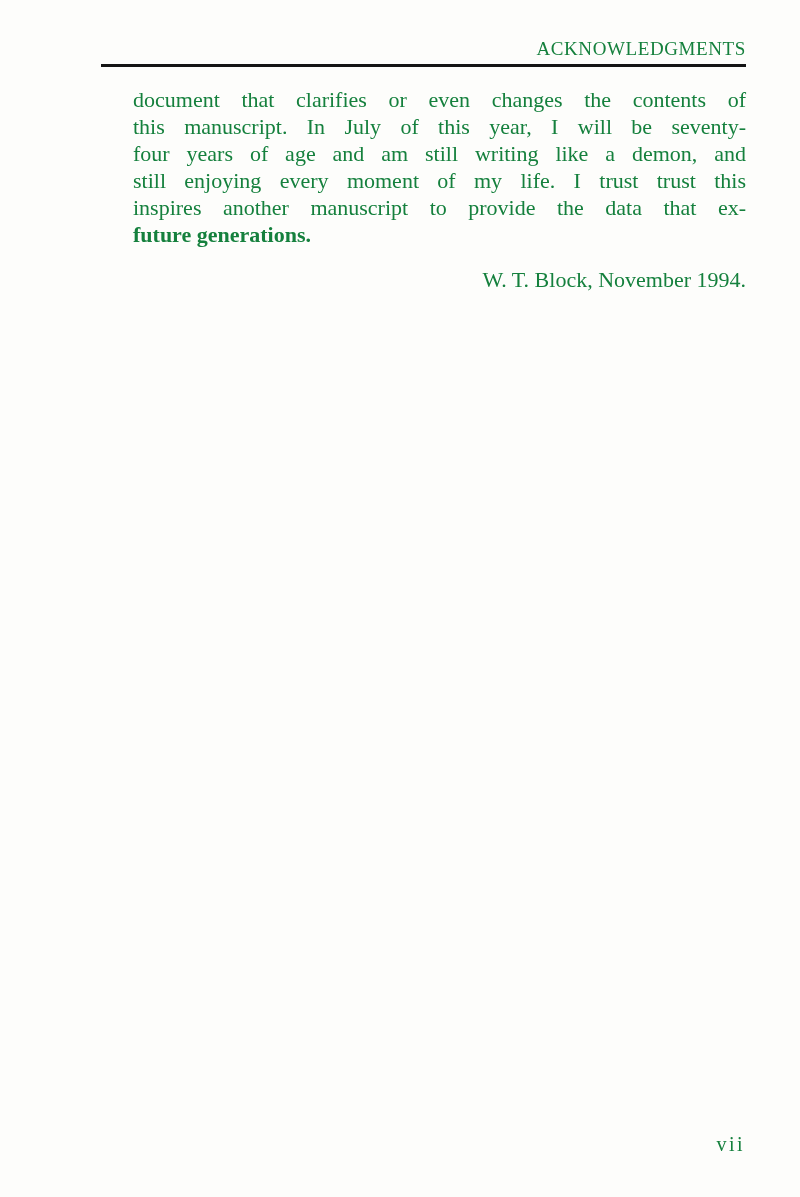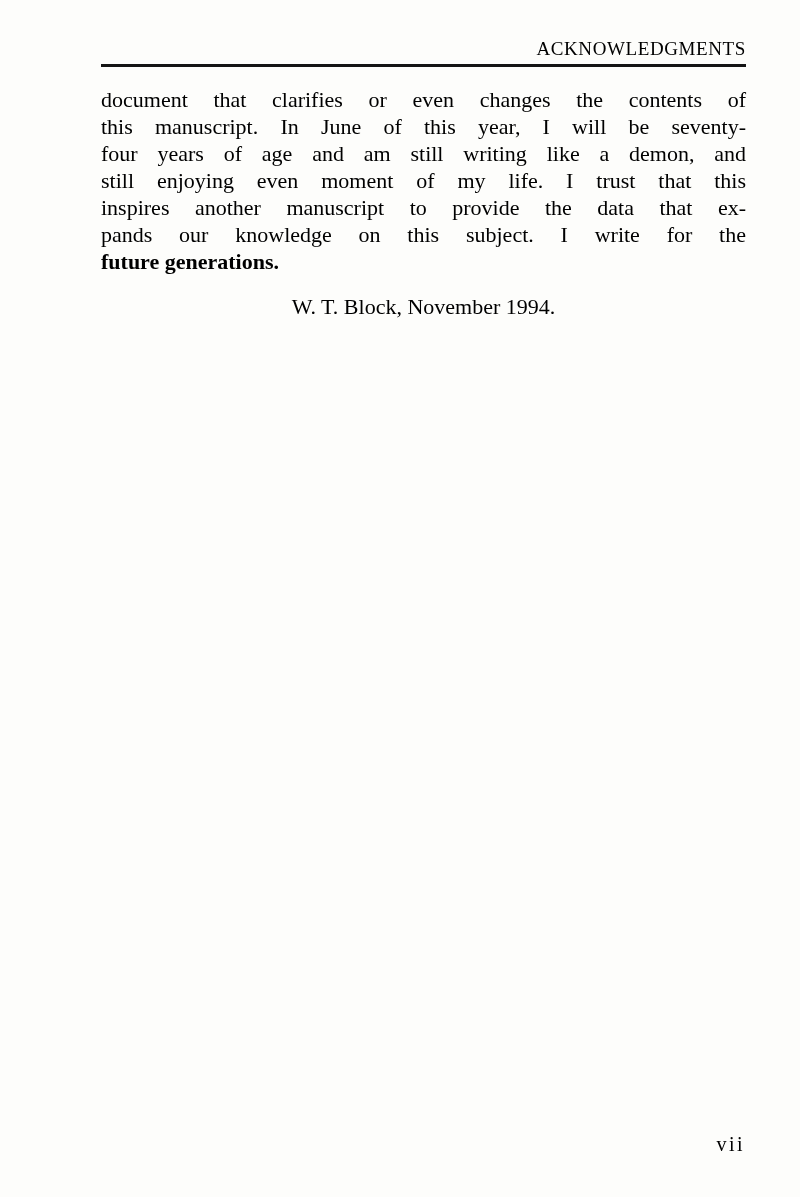--- a/index.html
+++ b/index.html
@@ -6,21 +6,21 @@
     margin: 0;
     padding: 0;
     background: #e9e9e9;
   }
   .page {
     position: relative;
     width: 800px;
     height: 1197px;
     margin: 0 auto;
     background: #fdfdfb;
-    color: #000000;
+    color: #15803d;
     font-family: "Liberation Serif", "DejaVu Serif", serif;
     overflow: hidden;
     box-sizing: border-box;
   }
   .content {
     position: absolute;
     left: 101px;
     top: 38px;
     width: 645px;
   }
@@ -38,30 +38,31 @@
     margin: 0 0 19px 0;
   }
   .body-text {
     font-size: 22px;
     line-height: 27px;
   }
   .body-line {
     text-align: justify;
     text-align-last: justify;
     white-space: normal;
+    margin-left: 32px;
   }
   .body-line.last-line {
     text-align-last: left;
     font-weight: bold;
   }
   .signature {
     margin-top: 18px;
     font-size: 22px;
     line-height: 27px;
-    text-align: center;
+    text-align: right;
   }
   .page-number {
     position: absolute;
     top: 1133px;
     right: 55px;
     font-size: 20px;
     letter-spacing: 2.5px;
   }
 </style>
 </head>
@@ -69,25 +70,24 @@
 
 <div class="page">
   <div class="content">
 
     <div class="running-head">ACKNOWLEDGMENTS</div>
 
     <hr class="head-rule">
 
     <div class="body-text">
       <div class="body-line">document that clarifies or even changes the contents of</div>
-      <div class="body-line">this manuscript.  In June of this year, I will be seventy-</div>
+      <div class="body-line">this manuscript.  In July of this year, I will be seventy-</div>
       <div class="body-line">four years of age and am still writing like a demon, and</div>
-      <div class="body-line">still enjoying even moment of my life.  I trust that this</div>
+      <div class="body-line">still enjoying every moment of my life.  I trust trust this</div>
       <div class="body-line">inspires another manuscript to provide the data that ex-</div>
-      <div class="body-line">pands our knowledge on this subject.  I write for the</div>
       <div class="body-line last-line">future generations.</div>
     </div>
 
     <div class="signature">W. T. Block, November 1994.</div>
 
   </div>
 
   <div class="page-number">vii</div>
 </div>
 

